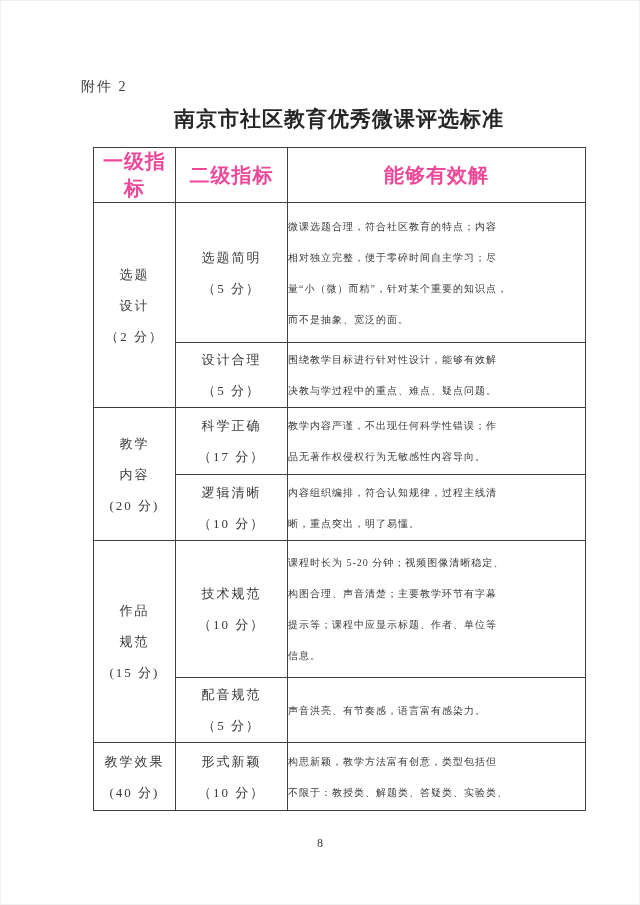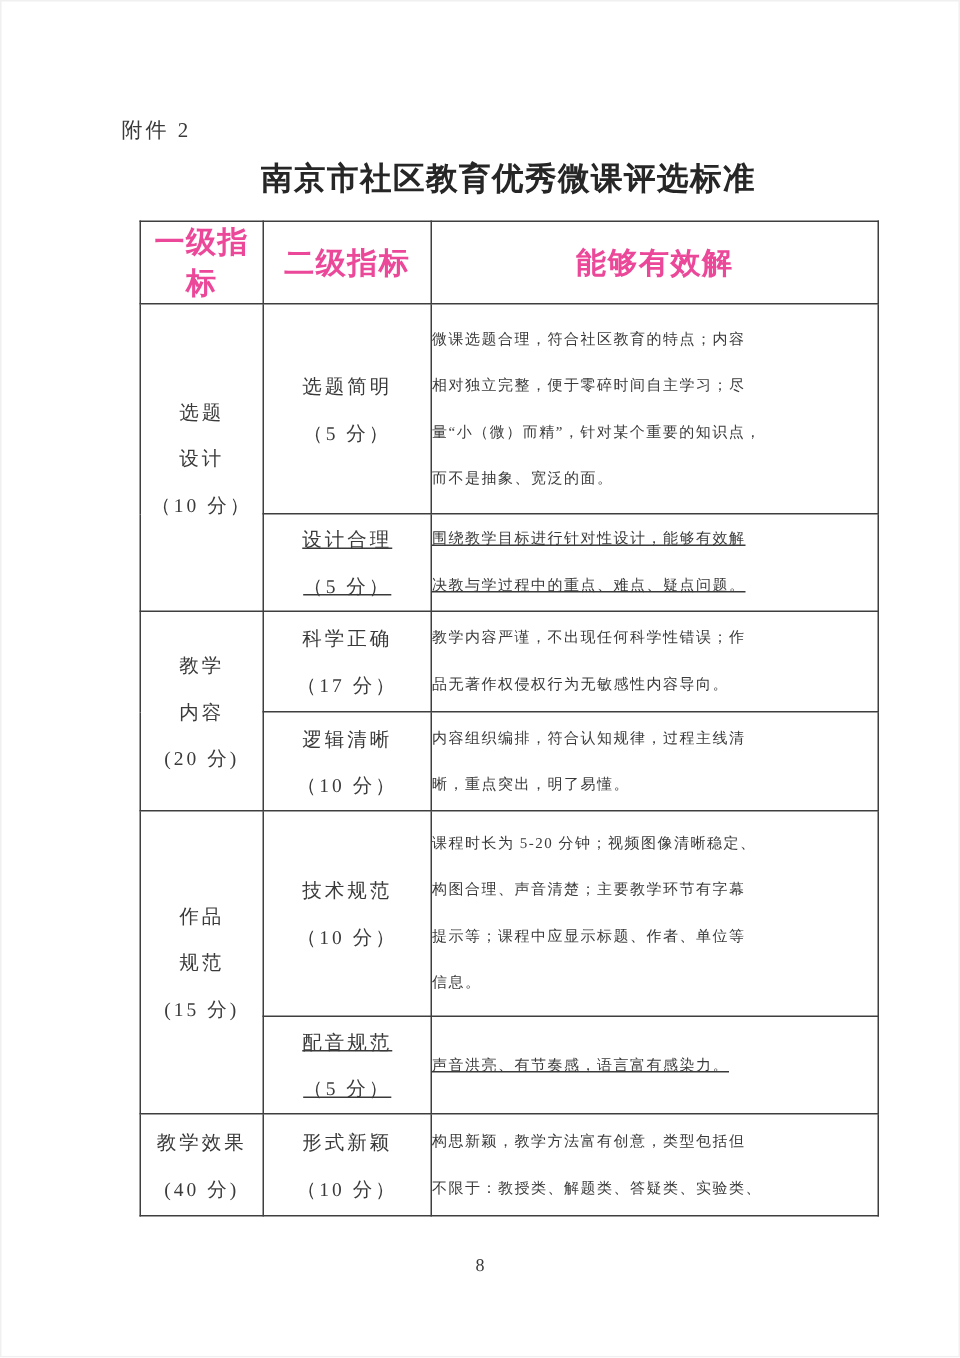--- a/index.html
+++ b/index.html
@@ -58,21 +58,21 @@
   table.criteria th {
     font-family: "Liberation Sans", "DejaVu Sans", sans-serif;
     font-weight: bold;
     font-size: 20px;
     letter-spacing: 1px;
     text-align: center;
     color: #ec4899;
   }
   tr.hdr   { height: 38px; }
   tr.h140  { height: 140px; }
-  tr.h65   { height: 65px; text-decoration: underline; }
+  tr.h65   { height: 65px; }
   tr.h67   { height: 67px; }
   tr.h66   { height: 66px; }
   tr.h137  { height: 137px; }
   tr.h68   { height: 68px; }
   td.l1, td.l2 {
     text-align: center;
     white-space: pre;
     font-size: 13px;
     letter-spacing: 2px;
     line-height: 31px;
@@ -113,21 +113,21 @@
     <tbody>
       <tr class="hdr">
         <th>一级指标</th>
         <th>二级指标</th>
         <th>能够有效解</th>
       </tr>
 
       <tr class="h140">
         <td class="l1" rowspan="2">选题
 设计
-（10 分）</td>
+（2 分）</td>
         <td class="l2">选题简明
 （5 分）</td>
         <td class="desc">微课选题合理，符合社区教育的特点；内容
 相对独立完整，便于零碎时间自主学习；尽
 量“小（微）而精”，针对某个重要的知识点，
 而不是抽象、宽泛的面。</td>
       </tr>
       <tr class="h65">
         <td class="l2">设计合理
 （5 分）</td>

